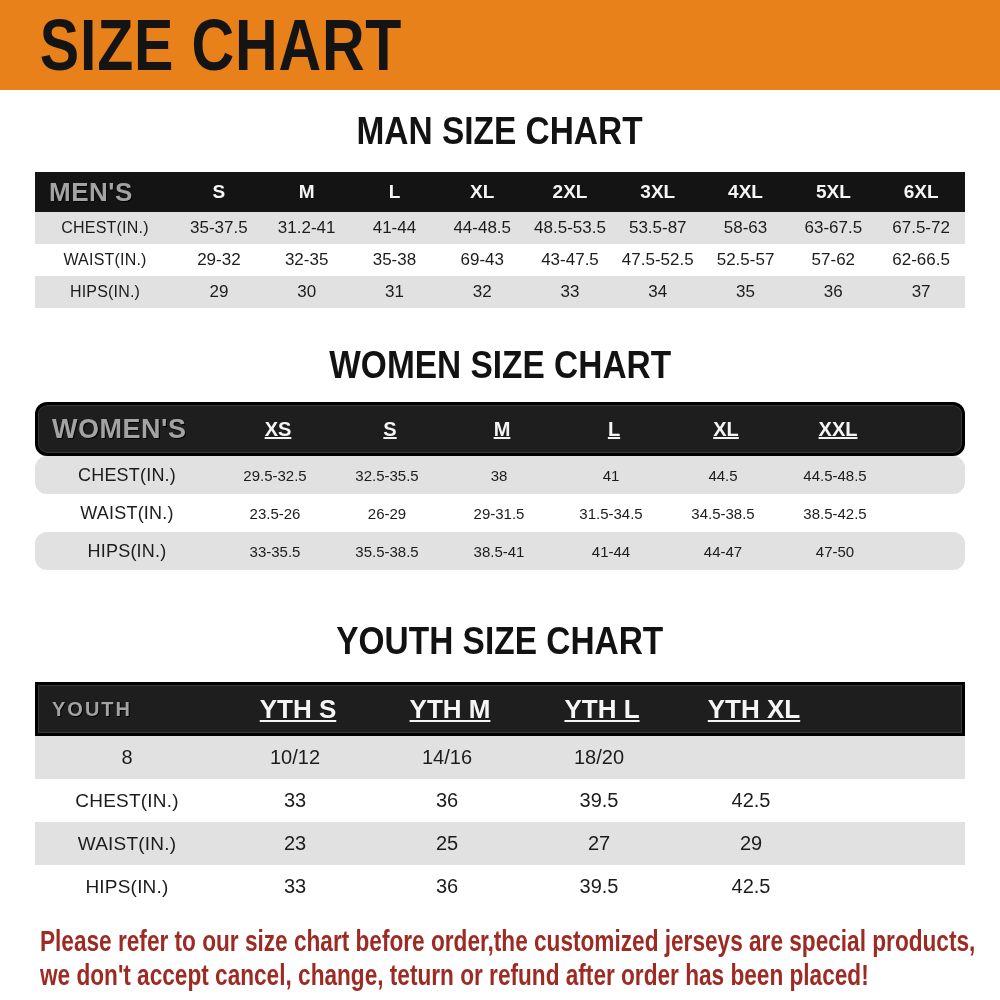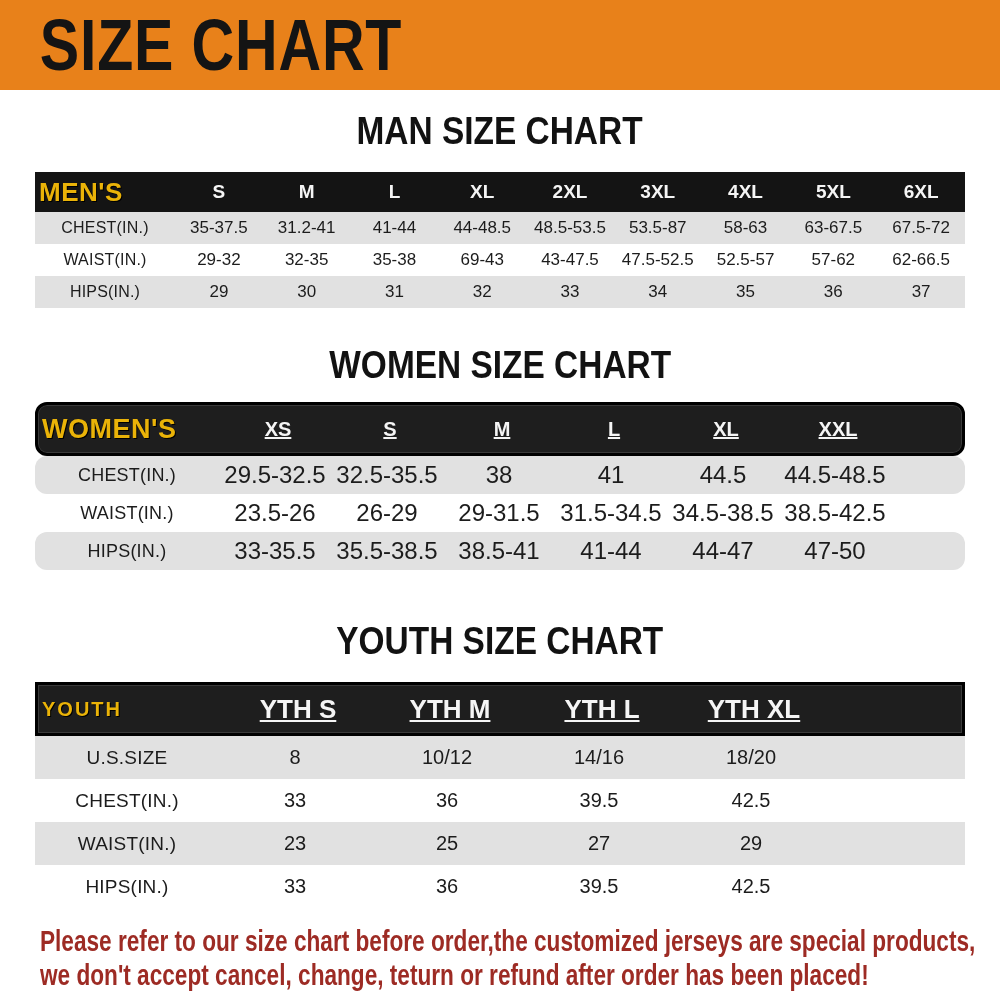--- a/index.html
+++ b/index.html
@@ -42,21 +42,21 @@
 
   .thead { background: #141414; color: #ffffff; }
   .men   .thead { height: 40px; }
   .women .thead, .youth .thead {
     height: 54px; background: #1e1e1e;
     border: 3px solid #000000;
     box-shadow: inset 0 0 0 1px #3a3a3a;
   }
 
   .corner {
-    font-weight: bold; color: #eab308; padding-left: 4px;
+    font-weight: bold; color: #a3a3a3; padding-left: 14px;
     letter-spacing: 0.5px; text-shadow: 1px 1px 0 #000;
   }
   .men   .corner { font-size: 26px; }
   .women .corner { font-size: 27px; }
   .youth .corner { font-size: 20px; letter-spacing: 2px; }
 
   .hcell { text-align: center; font-weight: bold; color: #f5f5f5; }
   .men   .hcell { font-size: 19px; }
   .women .hcell { font-size: 20px; text-decoration: underline; }
   .youth .hcell { font-size: 26px; text-decoration: underline; }
@@ -69,21 +69,21 @@
 
   .rlabel { text-align: center; color: #1c1c1c; }
   .men   .rlabel { font-size: 16px; }
   .women .rlabel { font-size: 18px; }
   .youth .rlabel { font-size: 19px; }
   .youth .trow:first-of-type .rlabel,
   .rlabel { letter-spacing: 0.2px; }
 
   .dcell { text-align: center; color: #1c1c1c; }
   .men   .dcell { font-size: 17px; }
-  .women .dcell { font-size: 24px; }
+  .women .dcell { font-size: 15px; }
   .youth .dcell { font-size: 20px; }
 
   .spacer {  }
 
   
   .note { margin: 16px 0 0 40px; color: #9D2B24; }
   .note-line {
     display: block; white-space: nowrap;
     font-size: 29px; font-weight: bold; line-height: 34px;
     transform: scaleX(0.78); transform-origin: 0 50%;
@@ -202,21 +202,20 @@
 <div class="size-table youth">
     <div class="thead grid">
       <div class="corner">YOUTH</div>
       <div class="hcell">YTH S</div>
       <div class="hcell">YTH M</div>
       <div class="hcell">YTH L</div>
       <div class="hcell">YTH XL</div>
       <div class="hcell spacer"></div>
     </div>
     <div class="trow grid">
-      <div class="rlabel">U.S.SIZE</div>
       <div class="dcell">8</div>
       <div class="dcell">10/12</div>
       <div class="dcell">14/16</div>
       <div class="dcell">18/20</div>
       <div class="dcell spacer"></div>
     </div>
     <div class="trow grid">
       <div class="rlabel">CHEST(IN.)</div>
       <div class="dcell">33</div>
       <div class="dcell">36</div>

